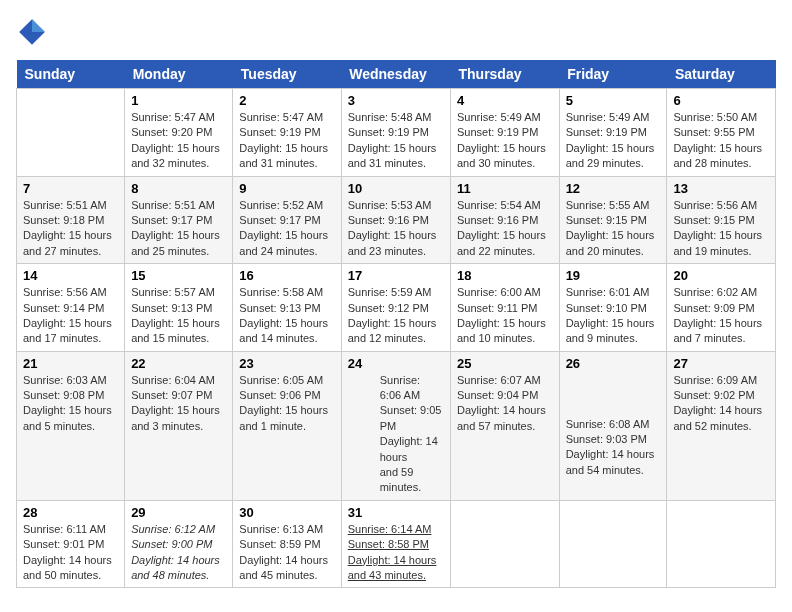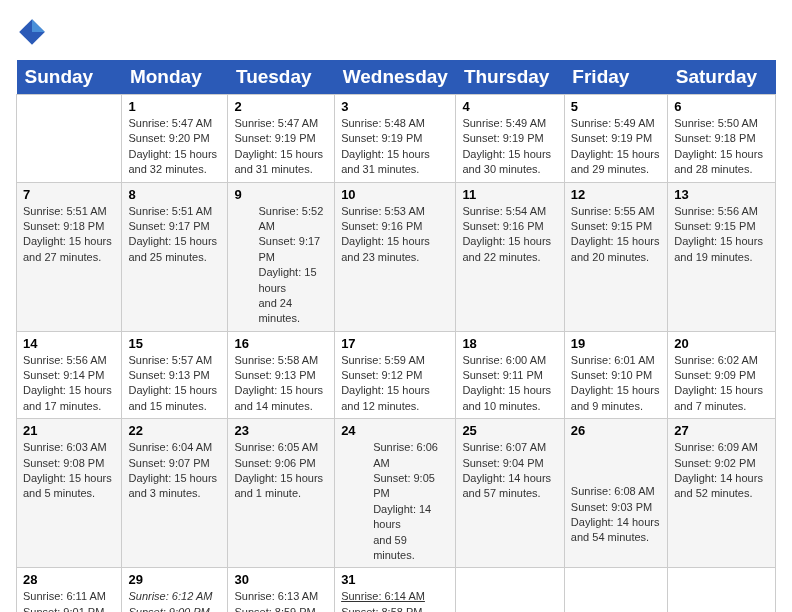--- a/index.html
+++ b/index.html
@@ -49,21 +49,21 @@
     .calendar {
       width: 100%;
       border-collapse: collapse;
       font-size: 11px;
     }
     .calendar th {
       background-color: #2b5ab7;
       color: #fff;
       text-align: left;
       padding: 6px 8px;
-      font-size: 19px;
+      font-size: 14px;
       font-weight: bold;
     }
     .calendar td {
       border: 1px solid #ccc;
       vertical-align: top;
       padding: 4px 6px;
       width: 110px;
       min-height: 80px;
       background: #fff;
     }
@@ -154,21 +154,21 @@
         <td>
           <div class="day-number">5</div>
           <div class="day-info" style="white-space: pre-line;">Sunrise: 5:49 AM
 Sunset: 9:19 PM
 Daylight: 15 hours
 and 29 minutes.</div>
         </td>
         <td>
           <div class="day-number">6</div>
           <div class="day-info" style="white-space: pre-line;">Sunrise: 5:50 AM
-Sunset: 9:18 PM
+Sunset: 9:55 PM
 Daylight: 15 hours
 and 28 minutes.</div>
         </td>
       </tr>
       <tr class="row-alt">
         <td>
           <div class="day-number">7</div>
           <div class="day-info" style="white-space: pre-line;">Sunrise: 5:51 AM
 Sunset: 9:18 PM
 Daylight: 15 hours
@@ -176,21 +176,21 @@
         </td>
         <td>
           <div class="day-number">8</div>
           <div class="day-info" style="white-space: pre-line;">Sunrise: 5:51 AM
 Sunset: 9:17 PM
 Daylight: 15 hours
 and 25 minutes.</div>
         </td>
         <td>
           <div class="day-number">9</div>
-          <div class="day-info" style="white-space: pre-line; margin-left: 24px;">Sunrise: 5:52 AM
+          <div class="day-info" style="white-space: pre-line;">Sunrise: 5:52 AM
 Sunset: 9:17 PM
 Daylight: 15 hours
 and 24 minutes.</div>
         </td>
         <td>
           <div class="day-number">10</div>
           <div class="day-info" style="white-space: pre-line;">Sunrise: 5:53 AM
 Sunset: 9:16 PM
 Daylight: 15 hours
 and 23 minutes.</div>

